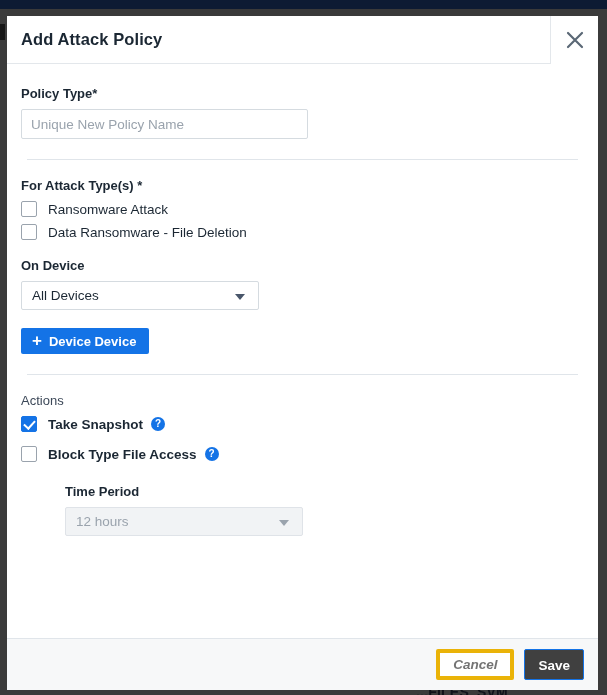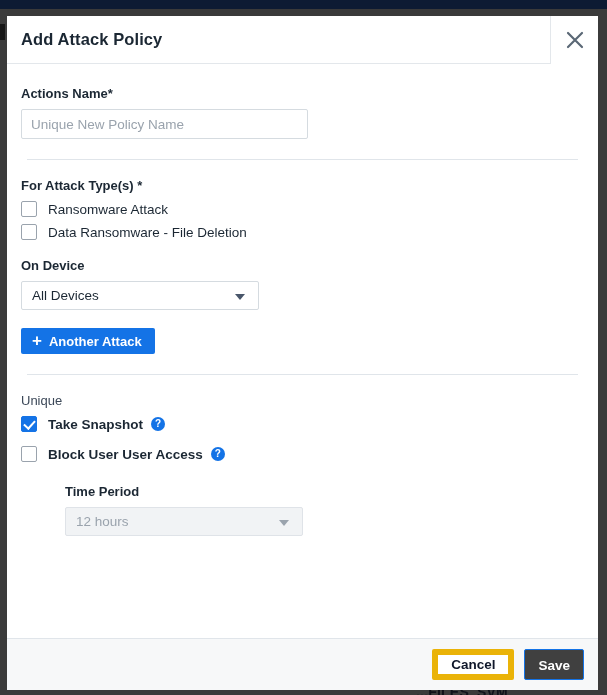--- a/index.html
+++ b/index.html
@@ -263,28 +263,29 @@
     display: flex;
     align-items: center;
     justify-content: flex-end;
     padding-right: 14px;
     gap: 10px;
   }
   .btn-cancel {
     min-width: 60px;
     height: 31px;
     background: #ffffff;
-    border: 6px solid #eab308;
-    border-radius: 2px;
-    color: #0f172a;
+    border: 4px solid #eab308;
+    border-radius: 2px;
+    color: #737373;
     font-size: 13.5px;
     font-weight: bold;
     font-family: "Liberation Sans", sans-serif;
     padding: 0 13px;
     cursor: pointer;
+    font-style: italic;
   }
   .btn-save {
     min-width: 58px;
     height: 31px;
     background: #404040;
     border: 1px solid #1473e6;
     border-radius: 2px;
     color: #ffffff;
     font-size: 13.5px;
     font-weight: bold;
@@ -315,21 +316,21 @@
           <svg width="20" height="20" viewBox="0 0 20 20">
             <path d="M3 3 L17 17 M17 3 L3 17" stroke="#5b6876" stroke-width="2.2" stroke-linecap="round"></path>
           </svg>
         </span>
       </div>
     </div>
 
     <div class="modal-body">
 
       <div>
-        <div class="field-label">Actions Name*</div>
+        <div class="field-label">Policy Type*</div>
         <input class="text-input" type="text" placeholder="Unique New Policy Name" style="">
       </div>
 
       <div class="divider"></div>
 
       <div>
         <div class="field-label">For Attack Type(s) *</div>
 
         <div class="check-row">
           <span class="checkbox"></span>
@@ -345,39 +346,39 @@
       <div style="margin-top:18px">
         <div class="field-label">On Device</div>
         <div class="select-box">
           <span class="sel-value">All Devices</span>
           <span class="caret"></span>
         </div>
 
         <div style="margin-top:18px">
           <button class="primary-btn">
             <span class="plus">+</span>
-            <span>Another Attack</span>
+            <span>Device Device</span>
           </button>
         </div>
       </div>
 
       <div class="divider"></div>
 
       <div>
-        <div class="field-label normal">Unique</div>
+        <div class="field-label normal">Actions</div>
 
         <div class="check-row spaced">
           <span class="checkbox checked"></span>
           <span class="check-label bold">Take Snapshot</span>
           <span class="help-icon">?</span>
         </div>
 
         <div class="check-row">
           <span class="checkbox"></span>
-          <span class="check-label bold">Block User User Access</span>
+          <span class="check-label bold">Block Type File Access</span>
           <span class="help-icon">?</span>
         </div>
 
         <div class="indent-block">
           <div class="field-label">Time Period</div>
           <div class="select-box disabled">
             <span class="sel-value">12 hours</span>
             <span class="caret"></span>
           </div>
         </div>

